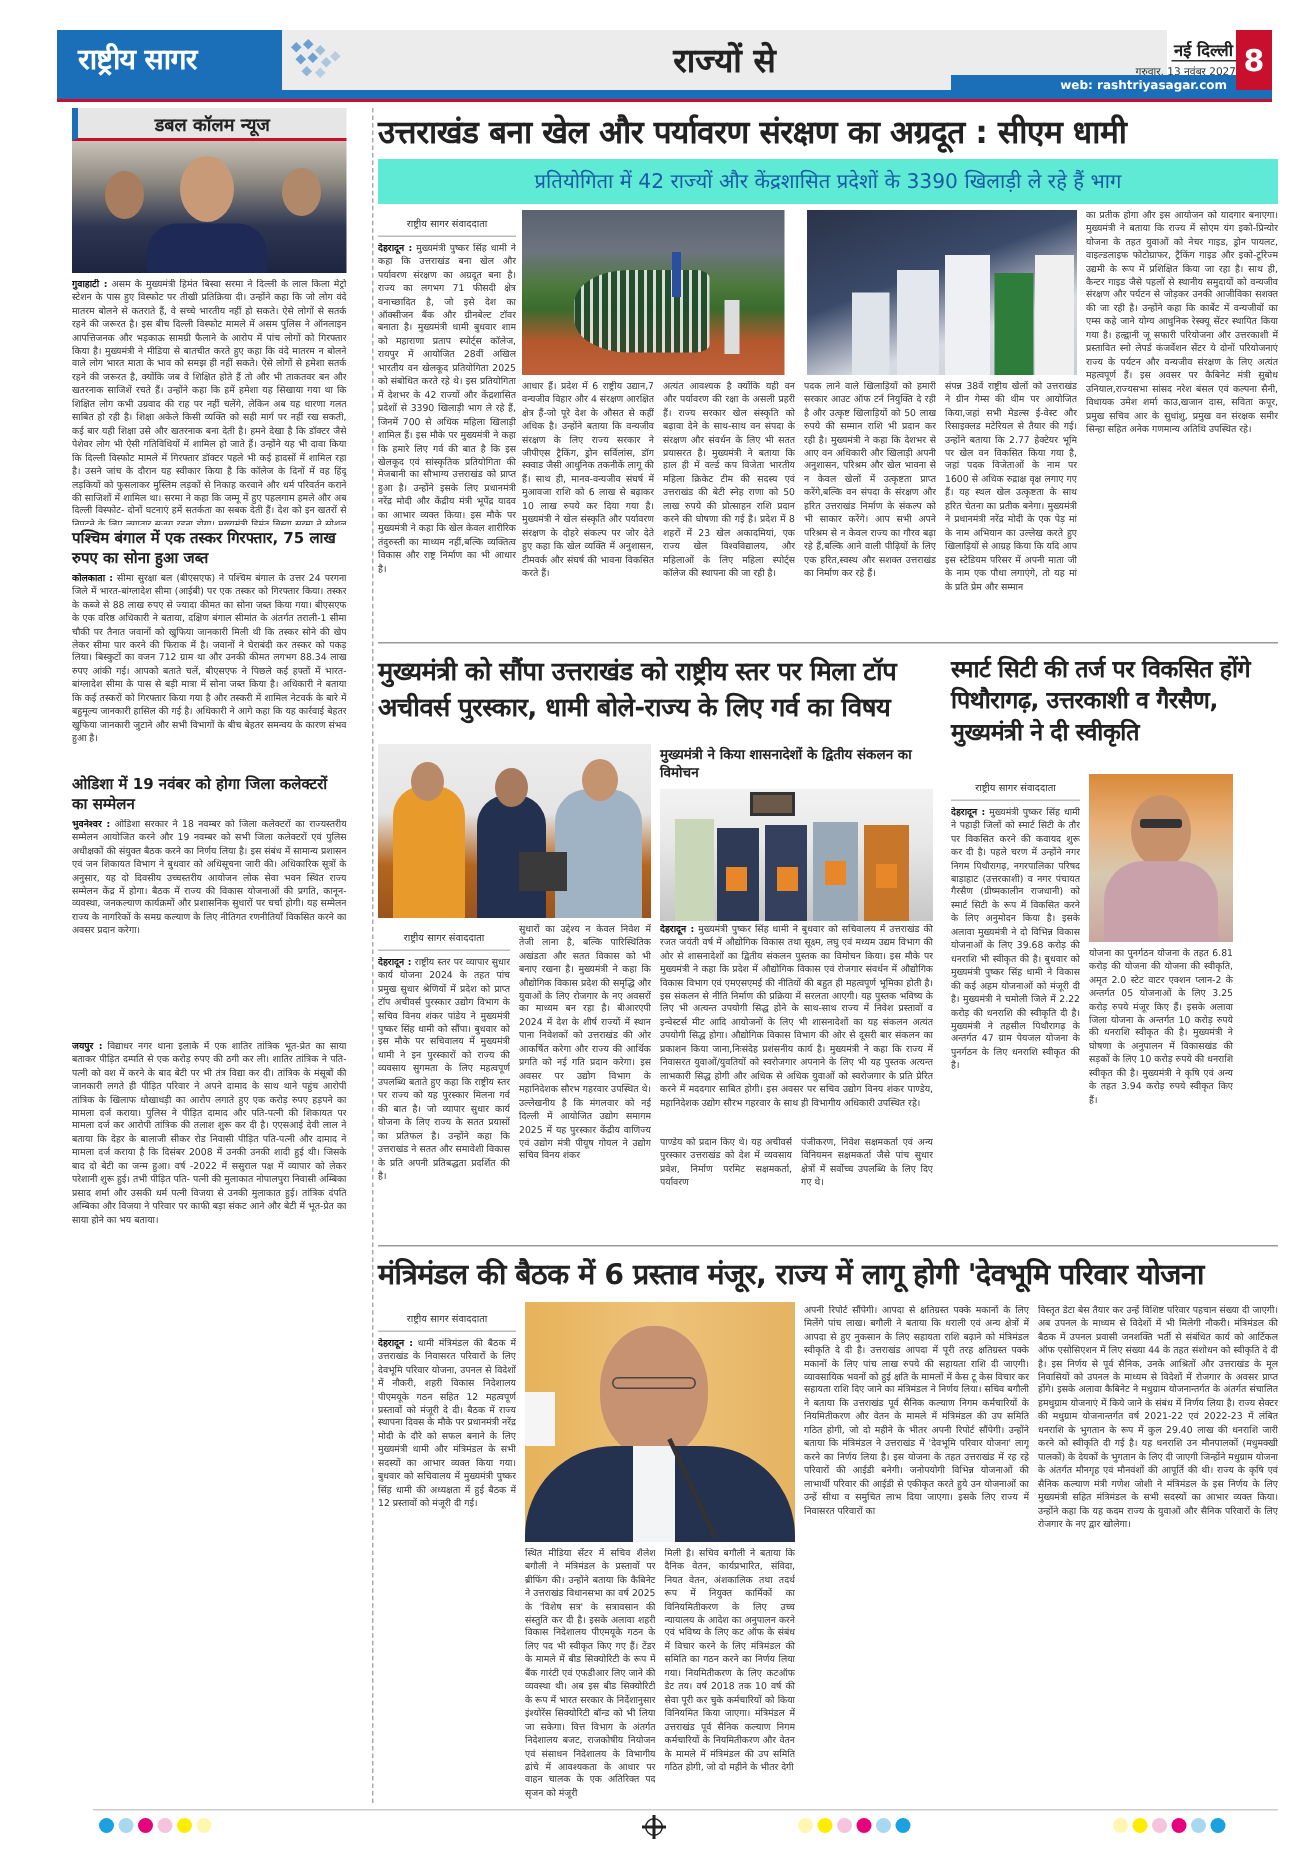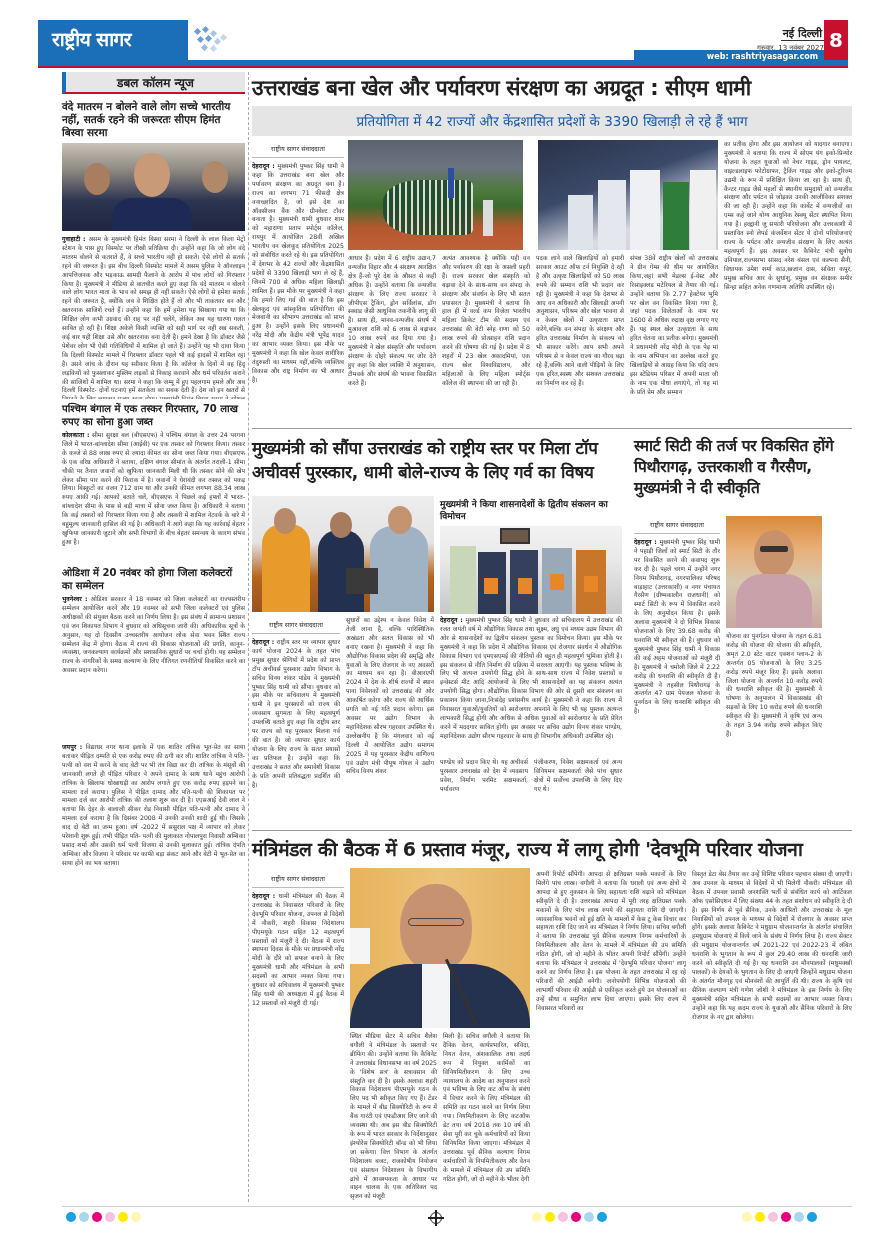--- a/index.html
+++ b/index.html
@@ -13,41 +13,44 @@
 .mast-section{position:absolute;left:0;width:100%;top:4px;text-align:center;font-size:22px;font-weight:bold;color:#222}
 .mast-right{position:absolute;left:700px;top:2px;width:86px;text-align:right}
 .mast-city{font-size:11px;font-weight:bold;border-bottom:1px solid #333;display:inline-block;padding:0 2px}
 .mast-date{font-size:7px;color:#333;margin-top:2px}
 .mast-pageno{position:absolute;right:0;top:0;width:24px;height:40px;background:#c8102e;color:#fff;font-size:20px;font-weight:bold;text-align:center;line-height:40px}
 .mast-bar{position:absolute;left:0;top:40px;width:810px;height:6px;background:#1a6fb8}
 .mast-bar-r{position:absolute;right:24px;top:30px;width:190px;height:16px;background:#1a6fb8}
 .mast-web{position:absolute;right:30px;top:32px;color:#fff;font-size:8px;font-weight:bold}
 .mast-redline{position:absolute;left:0;top:46px;width:810px;height:2px;background:#c8102e}
 
-.col-left{position:absolute;left:62px;top:72px;width:183px}
+.col-left{position:absolute;left:48px;top:72px;width:183px}
 .sec-head{background:#e6e6e6;border-left:4px solid #1a6fb8;height:22px;font-size:12px;font-weight:bold;text-align:center;line-height:22px;color:#222;border-bottom:2px solid #c8102e}
 .hl-small{font-size:10.5px;font-weight:bold;line-height:13px;margin:6px 0 4px;color:#222}
 .photo{background:linear-gradient(135deg,#6b6e7a,#3a3d4e 45%,#8a7b6b);position:relative;overflow:hidden}
 .body-text{font-size:6.2px;line-height:8.9px;color:#333;text-align:justify}
 .body-text b{color:#111}
 .sub-hl{font-size:10px;font-weight:bold;line-height:13px;margin:3px 0 3px;color:#222}
 
 .main-hl{position:absolute;left:252px;top:73px;width:600px;font-size:21px;font-weight:bold;color:#222;letter-spacing:-0.3px;white-space:nowrap}
-.deck{position:absolute;left:252px;top:106px;width:600px;height:30px;background:#e5e5e5;font-size:13.5px;color:#1a5aa6;text-align:center;line-height:30px}
+.deck{position:absolute;left:252px;top:106px;width:600px;height:30px;background:#5eead4;font-size:13.5px;color:#1a5aa6;text-align:center;line-height:30px}
 .byline{font-size:6.5px;text-align:center;padding:4px 0;border-bottom:1px solid #bbb;margin-bottom:4px;color:#333}
 .cols{display:flex;gap:6px}
 .abs{position:absolute}
 .hr-line{position:absolute;height:1px;background:#999}
 .dots{position:absolute;display:flex;gap:3px}
 .dots i{display:block;width:10px;height:10px;border-radius:50%}
 </style>
 </head>
 <body>
 
 <div class="masthead">
+  <div class="mast-mid">
+    <div class="mast-section">राज्यों से</div>
+  </div>
   <div class="mast-left"></div>
   <div class="mast-logo">राष्ट्रीय सागर</div>
   <div class="mast-dots">
     <span style="left:2px;top:4px"></span>
       <span style="left:10px;top:2px"></span>
       <span style="left:18px;top:6px;opacity:.6"></span>
     <span style="left:5px;top:12px"></span>
       <span style="left:13px;top:11px"></span>
       <span style="left:22px;top:14px;opacity:.5"></span>
     <span style="left:9px;top:20px;opacity:.7"></span>
@@ -60,31 +63,30 @@
   </div>
   <div class="mast-pageno">8</div>
   <div class="mast-bar"></div>
   <div class="mast-bar-r"></div>
   <div class="mast-web">web: rashtriyasagar.com</div>
   <div class="mast-redline"></div>
 </div>
 
 <div class="col-left">
   <div class="sec-head">डबल कॉलम न्यूज</div>
-  <div class="hl-small">वंदे मातरम न बोलने वाले लोग सच्चे भारतीय नहीं, सतर्क रहने की जरूरतः सीएम हिमंत बिस्वा सरमा</div>
   <div class="photo" style="height:88px;background:linear-gradient(180deg,#c9c3b8 0%,#8f8a82 30%,#2d3550 65%,#1e2540 100%)">
     <div style="position:absolute;left:72px;top:10px;width:36px;height:44px;border-radius:50%;background:#c99a78"></div>
     <div style="position:absolute;left:22px;top:20px;width:26px;height:32px;border-radius:50%;background:#a87d60"></div>
     <div style="position:absolute;left:140px;top:18px;width:26px;height:32px;border-radius:50%;background:#b0886a"></div>
     <div style="position:absolute;left:50px;top:55px;width:80px;height:40px;background:#1e2a55;border-radius:20px 20px 0 0"></div>
   </div>
   <div class="body-text" style="margin-top:4px;height:164px;overflow:hidden"><b>गुवाहाटी :</b> <span>असम के मुख्यमंत्री हिमंत बिस्वा सरमा ने दिल्ली के लाल किला मेट्रो स्टेशन के पास हुए विस्फोट पर तीखी प्रतिक्रिया दी। उन्होंने कहा कि जो लोग वंदे मातरम बोलने से कतराते हैं, वे सच्चे भारतीय नहीं हो सकते। ऐसे लोगों से सतर्क रहने की जरूरत है। इस बीच दिल्ली विस्फोट मामले में असम पुलिस ने ऑनलाइन आपत्तिजनक और भड़काऊ सामग्री फैलाने के आरोप में पांच लोगों को गिरफ्तार किया है। मुख्यमंत्री ने मीडिया से बातचीत करते हुए कहा कि वंदे मातरम न बोलने वाले लोग भारत माता के भाव को समझ ही नहीं सकते। ऐसे लोगों से हमेशा सतर्क रहने की जरूरत है, क्योंकि जब वे शिक्षित होते हैं तो और भी ताकतवर बन और खतरनाक साजिशें रचते हैं। उन्होंने कहा कि हमें हमेशा यह सिखाया गया था कि शिक्षित लोग कभी उग्रवाद की राह पर नहीं चलेंगे, लेकिन अब यह धारणा गलत साबित हो रही है। शिक्षा अकेले किसी व्यक्ति को सही मार्ग पर नहीं रख सकती, कई बार यही शिक्षा उसे और खतरनाक बना देती है। हमने देखा है कि डॉक्टर जैसे पेशेवर लोग भी ऐसी गतिविधियों में शामिल हो जाते हैं। उन्होंने यह भी दावा किया कि दिल्ली विस्फोट मामले में गिरफ्तार डॉक्टर पहले भी कई हादसों में शामिल रहा है। उसने जांच के दौरान यह स्वीकार किया है कि कॉलेज के दिनों में वह हिंदू लड़कियों को फुसलाकर मुस्लिम लड़कों से निकाह करवाने और धर्म परिवर्तन कराने की साजिशों में शामिल था। सरमा ने कहा कि जम्मू में हुए पहलगाम हमले और अब दिल्ली विस्फोट- दोनों घटनाएं हमें सतर्कता का सबक देती हैं। देश को इन खतरों से निपटने के लिए लगातार सजग रहना होगा। मुख्यमंत्री हिमंत बिस्वा सरमा ने सोशल मीडिया प्लेटफॉर्म 'एक्स' पर एक पोस्ट में लिखा, 'हाल ही में दिल्ली में हुए विस्फोट के सिलसिले में असम पुलिस ने ऑनलाइन आपत्तिजनक और भड़काऊ सामग्री फैलाने के आरोप में मतिउर रहमान (दरांग), हसन अली मंडल (गोलपाड़ा), अब्दुल लतीफ (चिरांग), वजाहुल कमाल (कामरूप), और नूर अमीन अहमद (बोंगाईगांव) को गिरफ्तार किया है। असम पुलिस सोशल मीडिया का दुरुपयोग करके नफरत फैलाने या आतंकवाद का महिमामंडन करने वाले किसी भी व्यक्ति के खिलाफ तेजी और सख्ती से कार्रवाई जारी रखेगी।</span></div>
-  <div class="sub-hl">पश्चिम बंगाल में एक तस्कर गिरफ्तार, 70 लाख रुपए का सोना हुआ जब्त</div>
+  <div class="sub-hl">पश्चिम बंगाल में एक तस्कर गिरफ्तार, 75 लाख रुपए का सोना हुआ जब्त</div>
   <div class="body-text" style="height:132px;overflow:hidden"><b>कोलकाता :</b> <span>सीमा सुरक्षा बल (बीएसएफ) ने पश्चिम बंगाल के उत्तर 24 परगना जिले में भारत-बांग्लादेश सीमा (आईबी) पर एक तस्कर को गिरफ्तार किया। तस्कर के कब्जे से 88 लाख रुपए से ज्यादा कीमत का सोना जब्त किया गया। बीएसएफ के एक वरिष्ठ अधिकारी ने बताया, दक्षिण बंगाल सीमांत के अंतर्गत तराली-1 सीमा चौकी पर तैनात जवानों को खुफिया जानकारी मिली थी कि तस्कर सोने की खेप लेकर सीमा पार करने की फिराक में है। जवानों ने घेराबंदी कर तस्कर को पकड़ लिया। बिस्कुटों का वजन 712 ग्राम था और उनकी कीमत लगभग 88.34 लाख रुपए आंकी गई। आपको बताते चलें, बीएसएफ ने पिछले कई हफ्तों में भारत-बांग्लादेश सीमा के पास से बड़ी मात्रा में सोना जब्त किया है। अधिकारी ने बताया कि कई तस्करों को गिरफ्तार किया गया है और तस्करी में शामिल नेटवर्क के बारे में बहुमूल्य जानकारी हासिल की गई है। अधिकारी ने आगे कहा कि यह कार्रवाई बेहतर खुफिया जानकारी जुटाने और सभी विभागों के बीच बेहतर समन्वय के कारण संभव हुआ है।</span></div>
-  <div class="sub-hl">ओडिशा में 20 नवंबर को होगा जिला कलेक्टरों का सम्मेलन</div>
+  <div class="sub-hl">ओडिशा में 19 नवंबर को होगा जिला कलेक्टरों का सम्मेलन</div>
   <div class="body-text" style="height:148px;overflow:hidden"><b>भुवनेश्वर :</b> <span>ओडिशा सरकार ने 18 नवम्बर को जिला कलेक्टरों का राज्यस्तरीय सम्मेलन आयोजित करने और 19 नवम्बर को सभी जिला कलेक्टरों एवं पुलिस अधीक्षकों की संयुक्त बैठक करने का निर्णय लिया है। इस संबंध में सामान्य प्रशासन एवं जन शिकायत विभाग ने बुधवार को अधिसूचना जारी की। अधिकारिक सूत्रों के अनुसार, यह दो दिवसीय उच्चस्तरीय आयोजन लोक सेवा भवन स्थित राज्य सम्मेलन केंद्र में होगा। बैठक में राज्य की विकास योजनाओं की प्रगति, कानून-व्यवस्था, जनकल्याण कार्यक्रमों और प्रशासनिक सुधारों पर चर्चा होगी। यह सम्मेलन राज्य के नागरिकों के समग्र कल्याण के लिए नीतिगत रणनीतियाँ विकसित करने का अवसर प्रदान करेगा।</span></div>
   <div class="body-text" style="height:152px;overflow:hidden"><b>जयपुर :</b> <span>विद्याधर नगर थाना इलाके में एक शातिर तांत्रिक भूत-प्रेत का साया बताकर पीड़ित दम्पति से एक करोड़ रुपए की ठगी कर ली। शातिर तांत्रिक ने पति-पत्नी को वश में करने के बाद बेटी पर भी तंत्र विद्या कर दी। तांत्रिक के मंसूबों की जानकारी लगते ही पीड़ित परिवार ने अपने दामाद के साथ थाने पहुंच आरोपी तांत्रिक के खिलाफ धोखाधड़ी का आरोप लगाते हुए एक करोड़ रुपए हड़पने का मामला दर्ज कराया। पुलिस ने पीड़ित दामाद और पति-पत्नी की शिकायत पर मामला दर्ज कर आरोपी तांत्रिक की तलाश शुरू कर दी है। एएसआई देवी लाल ने बताया कि देहर के बालाजी सीकर रोड निवासी पीड़ित पति-पत्नी और दामाद ने मामला दर्ज कराया है कि दिसंबर 2008 में उनकी उनकी शादी हुई थी। जिसके बाद दो बेटी का जन्म हुआ। वर्ष -2022 में ससुराल पक्ष में व्यापार को लेकर परेशानी शुरू हुई। तभी पीड़ित पति- पत्नी की मुलाकात नोपालपुरा निवासी अम्बिका प्रसाद शर्मा और उसकी धर्म पत्नी विजया से उनकी मुलाकात हुई। तांत्रिक दंपति अम्बिका और विजया ने परिवार पर काफी बड़ा संकट आने और बेटी में भूत-प्रेत का साया होने का भय बताया।</span></div>
 </div>
 <div class="abs" style="left:248px;top:72px;width:1px;height:1130px;border-left:1px dashed #aaa"></div>
 
 <div class="main-hl">उत्तराखंड बना खेल और पर्यावरण संरक्षण का अग्रदूत : सीएम धामी</div>
 <div class="deck">प्रतियोगिता में 42 राज्यों और केंद्रशासित प्रदेशों के 3390 खिलाड़ी ले रहे हैं भाग</div>
 
 <div class="abs" style="left:252px;top:140px;width:92px">
   <div class="byline">राष्ट्रीय सागर संवाददाता</div>

